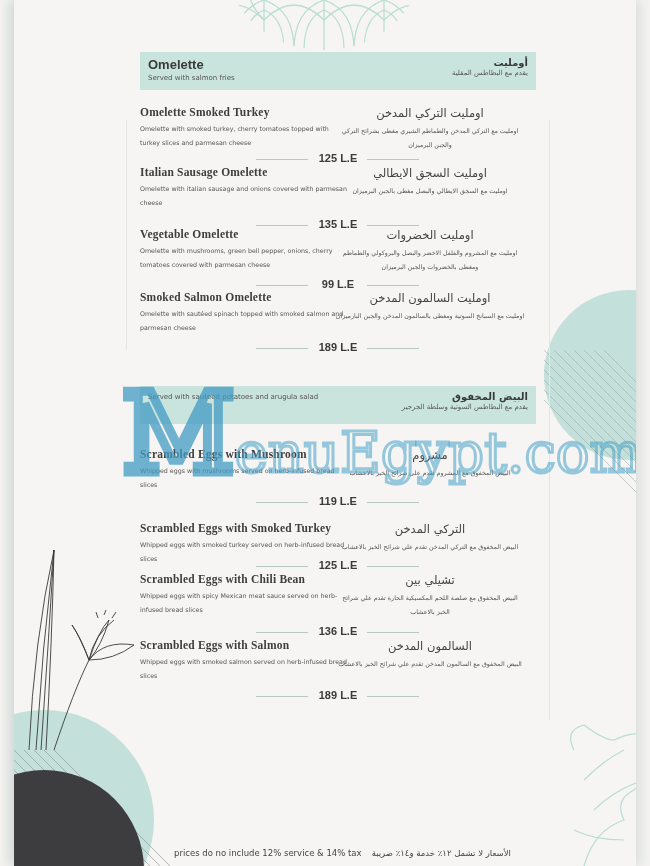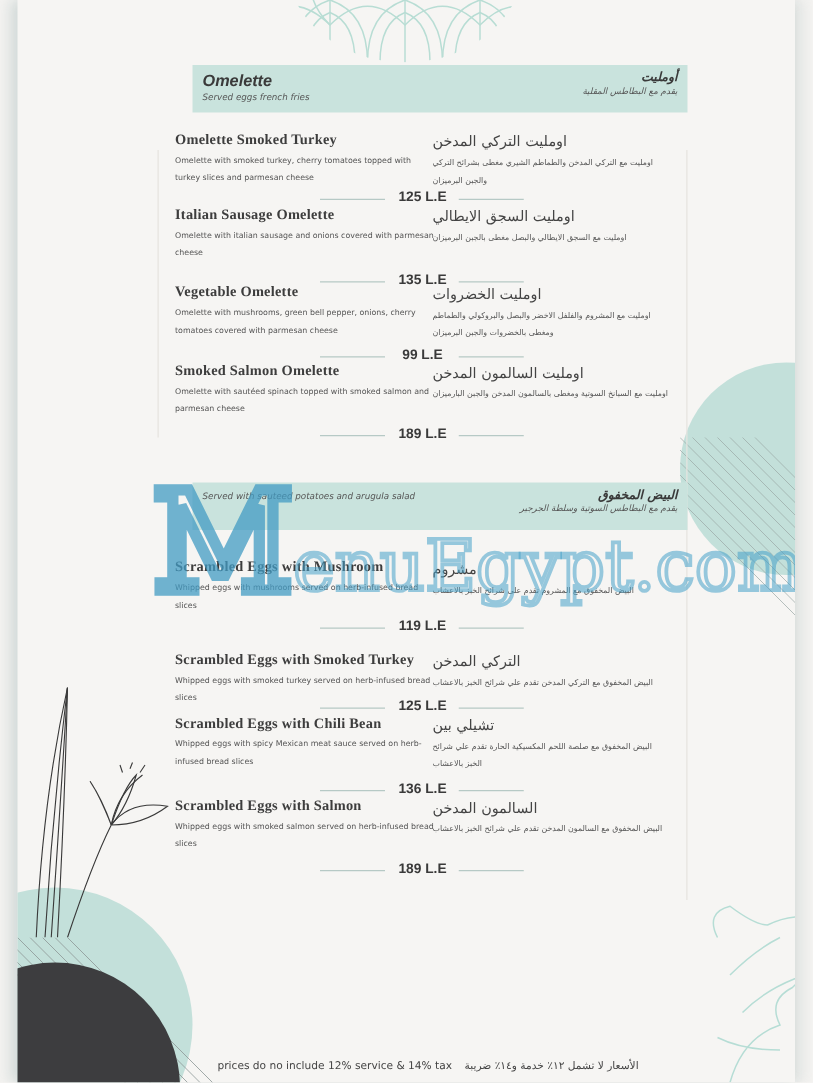--- a/index.html
+++ b/index.html
@@ -24,36 +24,35 @@
   .circle-left-dark { left: -70px; top: 770px; width: 200px; height: 200px; border-radius: 50%; background: #3d3d3f; }
   .hatch-left { left: -10px; top: 750px; width: 170px; height: 120px; }
   .plant { left: 10px; top: 550px; width: 120px; height: 200px; }
   .leaf { left: 540px; top: 680px; width: 110px; height: 186px; }
 
   .menu { position: absolute; left: 112px; top: 52px; width: 422px; }
   .vline-l { position: absolute; left: 112px; top: 120px; width: 1px; height: 230px; background: #e6e4e0; }
   .vline-r { position: absolute; left: 535px; top: 120px; width: 1px; height: 600px; background: #e6e4e0; }
 
   .section-header {
-    position: absolute; left: 28px; width: 396px; height: 38px;
+    position: absolute; left: 14px; width: 396px; height: 38px;
     background: #c9e3dd;
     display: flex; justify-content: space-between; align-items: flex-start;
     padding: 5px 8px;
-    font-style: italic;
   }
   .sh-en-title { font-family: "Liberation Sans", sans-serif; font-weight: 700; font-size: 13px; color: #3a3a3a; }
   .sh-en-sub { font-size: 7px; color: #555; margin-top: 2px; }
   .sh-ar { text-align: right; direction: rtl; }
   .sh-ar-title { font-weight: 700; font-size: 10px; color: #3a3a3a; }
   .sh-ar-sub { font-size: 7px; color: #555; margin-top: 1px; }
 
   .item { position: absolute; left: 14px; width: 396px; }
   .item-en-name { font-family: Liberation Serif, serif; font-weight: 700; font-size: 11.5px; color: #3d3d3d; letter-spacing: 0.2px; }
   .item-en-desc { font-size: 6.3px; color: #555; line-height: 14px; margin-top: 4px; width: 210px; }
-  .item-ar { position: absolute; right: 0; top: 0; text-align: left; direction: rtl; width: 190px; }
+  .item-ar { position: absolute; right: 11px; top: 0; text-align: center; direction: rtl; width: 190px; }
   .item-ar-name { font-size: 11.5px; color: #444; }
   .item-ar-desc { font-size: 6.3px; color: #555; line-height: 14px; margin-top: 4px; }
 
   .price-row { position: absolute; left: 14px; width: 396px; height: 14px; }
   .price-line-l { position: absolute; left: 116px; top: 7px; width: 52px; height: 1px; background: #b6c9c5; }
   .price-line-r { position: absolute; left: 227px; top: 7px; width: 52px; height: 1px; background: #b6c9c5; }
   .price { position: absolute; left: 168px; width: 60px; top: 0; text-align: center; font-family: "Liberation Sans", sans-serif; font-weight: 700; font-size: 11px; color: #3a3a3a; }
 
   .watermark {
     position: absolute; left: 108px; top: 370px; width: 460px; height: 120px;
@@ -152,21 +151,21 @@
   </svg>
 
   <div class="vline-l"></div>
   <div class="vline-r"></div>
 
   <div class="menu">
 
     <div class="section-header" style="top:0;">
       <div>
         <div class="sh-en-title">Omelette</div>
-        <div class="sh-en-sub">Served eggs french fries</div>
+        <div class="sh-en-sub">Served with salmon fries</div>
       </div>
       <div class="sh-ar">
         <div class="sh-ar-title">أومليت</div>
         <div class="sh-ar-sub">يقدم مع البطاطس المقلية</div>
       </div>
     </div>
 
     <div class="item" style="top:54px;">
       <div class="item-en-name">Omelette Smoked Turkey</div>
       <div class="item-en-desc">Omelette with smoked turkey, cherry tomatoes topped with turkey slices and parmesan cheese</div>

